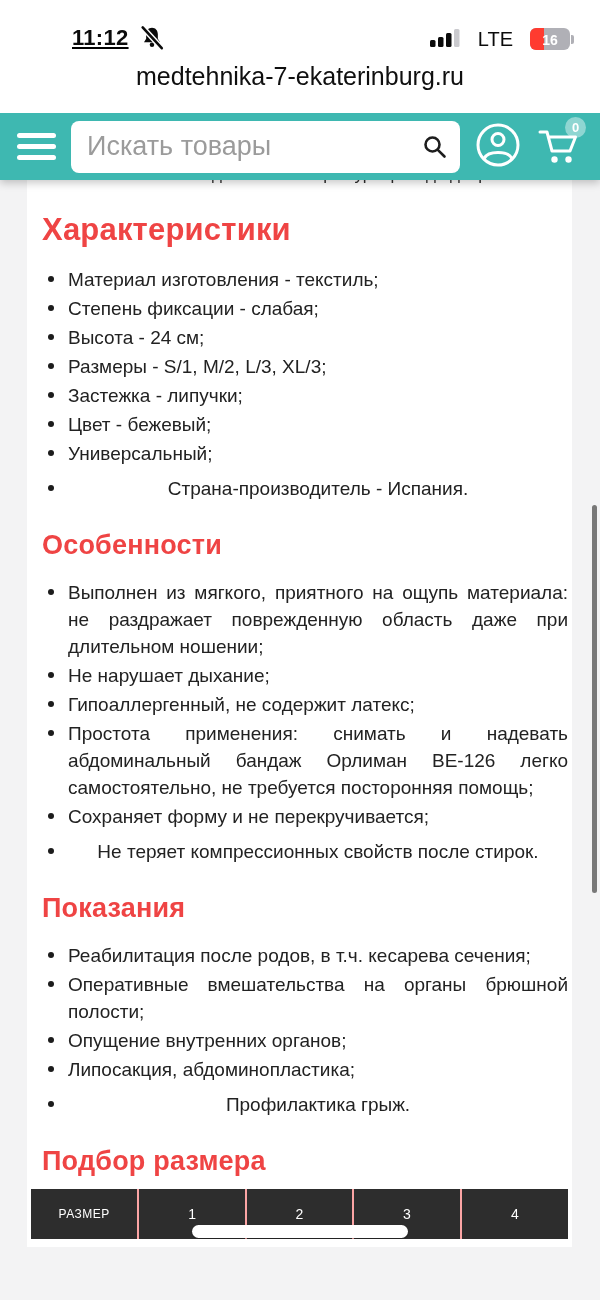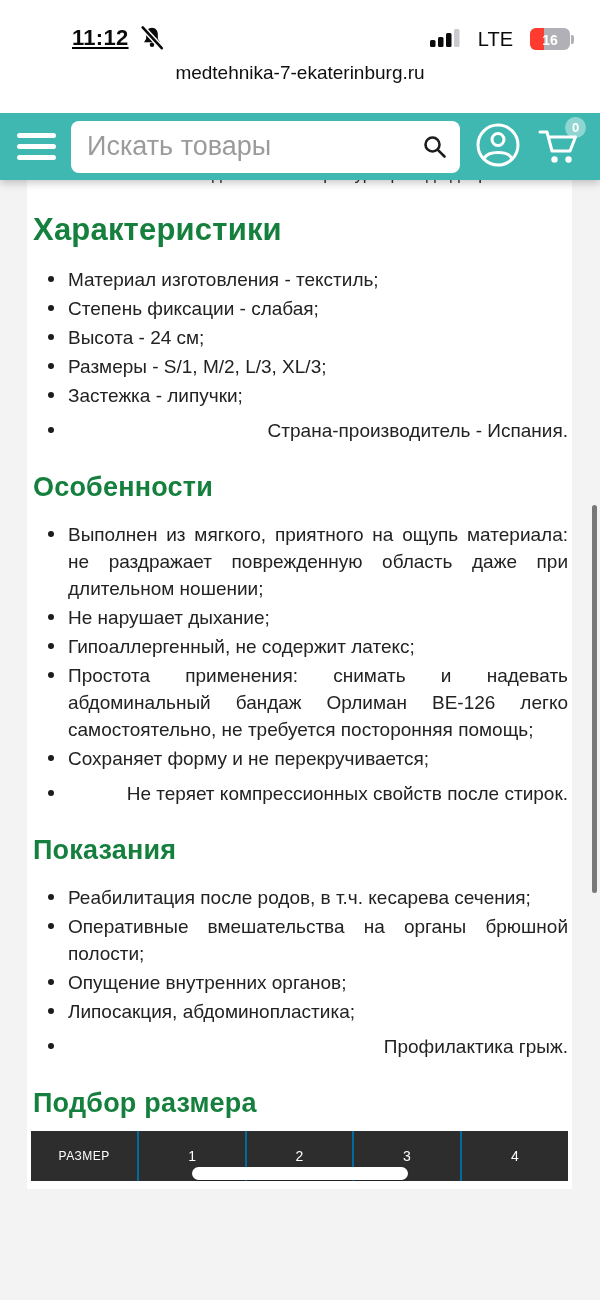--- a/index.html
+++ b/index.html
@@ -12,50 +12,50 @@
   .status-row { display:flex; justify-content:space-between; align-items:center; padding:20px 26px 0 72px; height:60px; }
   .status-left { display:flex; align-items:flex-start; gap:10px;text-decoration:underline; }
   .time { font-size:22px; font-weight:700; color:#0b0b0b; letter-spacing:.3px; }
   .status-right { display:flex; align-items:flex-start; gap:17px; }
   .lte { font-size:20px; color:#0b0b0b; }
   .battery { position:relative; width:44px; height:22px; display:flex; align-items:center; }
   .battery-body { position:relative; width:40px; height:22px; background:#b0b0b6; border-radius:6px; overflow:hidden; }
   .battery-fill { position:absolute; left:0; top:0; width:14px; height:22px; background:#ff3b30; }
   .battery-num { position:absolute; left:0; top:0; width:40px; height:24px; display:flex; align-items:center; justify-content:center; color:#fff; font-size:14px; font-weight:700; }
   .battery-cap { width:3px; height:9px; background:#b0b0b6; border-radius:0 2px 2px 0; margin-left:1px; }
-  .url-row { text-align:center; font-size:19px; color:#0f0f0f; padding-top:2px; }
+  .url-row { text-align:center; font-size:25px; color:#0f0f0f; padding-top:2px; }
 
   
   .app-header { position:relative; z-index:5; height:67px; background:#3eb8b1; display:flex; align-items:center; gap:15px; padding:0 18px 0 17px; box-shadow:0 3px 8px rgba(0,0,0,.22); }
   .hamburger { width:39px; display:flex; flex-direction:column; gap:6px; cursor:pointer; }
   .hamburger span { display:block; height:5px; background:#fff; border-radius:2.5px; }
   .search-box { flex:1; height:52px; background:#fff; border-radius:8px; position:relative; display:flex; align-items:center; }
   .search-box input { border:none; outline:none; background:transparent; width:100%; height:100%; padding:0 46px 0 16px; font-size:27px; color:#333; font-family:inherit; }
   .search-box input::placeholder { color:#9b9b9b; opacity:1; }
   .search-glass { position:absolute; right:12px; top:13px; }
   .hdr-icon { flex:0 0 auto; }
   .cart-wrap { position:relative; }
   .cart-badge { position:absolute; top:-6px; right:-4px; width:21px; height:21px; border-radius:50%; background:rgba(255,255,255,.42); color:#fff; font-size:13px; font-weight:700; display:flex; align-items:center; justify-content:center; }
 
   
   .clipped-banner { position:absolute; top:162px; left:0; width:600px; text-align:center; font-size:17px; line-height:26px; color:#2e2e2e; z-index:2; }
 
   
   .card { position:relative; z-index:1; margin:0 28px 0 27px; background:#fff; padding:2px 4px 8px; }
-  h2 { font-size:27px; font-weight:700; color:#15803d; margin:28px 2px 0; letter-spacing:.2px; }
+  h2 { font-size:27px; font-weight:700; color:#ef4444; margin:28px 11px 0; letter-spacing:.2px; }
   h2.big { font-size:31px; margin-top:30px; }
   ul.blist { list-style:none; margin:18px 0 0; }
   ul.blist li { position:relative; padding-left:37px; margin-bottom:2px; font-size:19px; line-height:27px; color:#222; text-align:justify; }
-  ul.blist li:last-child { text-align:right;margin-top:8px; }
+  ul.blist li:last-child { text-align:center;margin-top:8px; }
   ul.blist li::before { content:""; position:absolute; left:17px; top:10px; width:6px; height:6px; border-radius:50%; background:#1c1c1c; }
 
   
   .table-wrap { position:relative; margin-top:12px; overflow:hidden; }
   table.size-table { width:100%; border-collapse:collapse; table-layout:fixed; }
-  table.size-table th { background:#2d2d2d; color:#fff; font-weight:400; height:50px; border-right:2px solid #0369a1; font-size:14px; vertical-align:middle; text-align:center; }
+  table.size-table th { background:#2d2d2d; color:#fff; font-weight:400; height:50px; border-right:2px solid #fca5a5; font-size:14px; vertical-align:middle; text-align:center; }
   table.size-table th:last-child { border-right:none; }
   table.size-table th.lbl { font-size:12px; letter-spacing:.5px; }
   .h-scroll-pill { position:absolute; left:161px; top:36px; width:216px; height:13px; background:#fff; border-radius:7px; box-shadow:0 1px 2px rgba(0,0,0,.3); }
 
   
   .v-scrollbar { position:absolute; right:3px; top:505px; width:5px; height:388px; background:#787878; border-radius:3px; z-index:9; }
 </style>
 </head>
 <body>
 
@@ -132,20 +132,22 @@
 
   <div class="card">
 
     <h2 class="big">Характеристики</h2>
     <ul class="blist">
       <li>Материал изготовления - текстиль;</li>
       <li>Степень фиксации - слабая;</li>
       <li>Высота - 24 см;</li>
       <li>Размеры - S/1, M/2, L/3, XL/3;</li>
       <li>Застежка - липучки;</li>
+      <li>Цвет - бежевый;</li>
+      <li>Универсальный;</li>
       <li>Страна-производитель - Испания.</li>
     </ul>
 
     <h2>Особенности</h2>
     <ul class="blist">
       <li>Выполнен из мягкого, приятного на ощупь материала: не раздражает поврежденную область даже при длительном ношении;</li>
       <li>Не нарушает дыхание;</li>
       <li>Гипоаллергенный, не содержит латекс;</li>
       <li>Простота применения: снимать и надевать абдоминальный бандаж Орлиман BE-126 легко самостоятельно, не требуется посторонняя помощь;</li>
       <li>Сохраняет форму и не перекручивается;</li>

